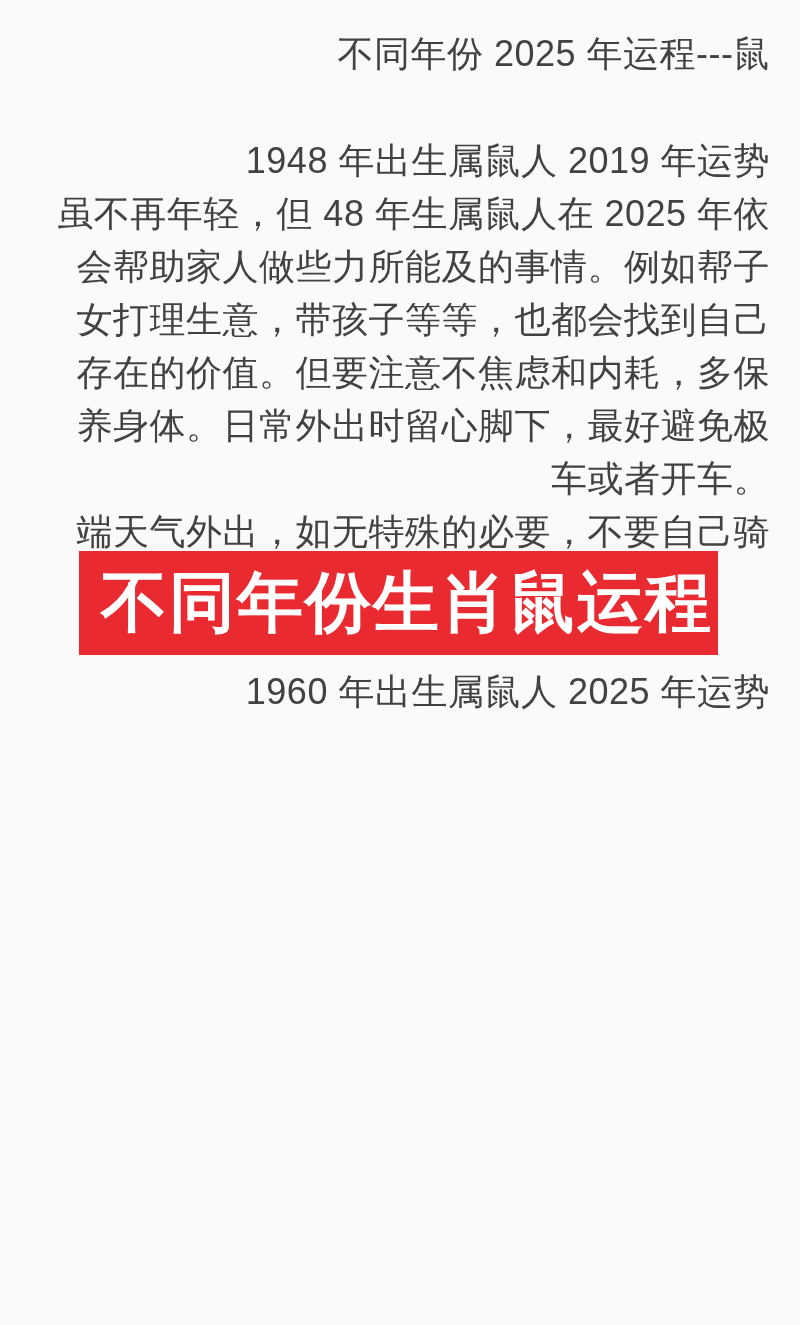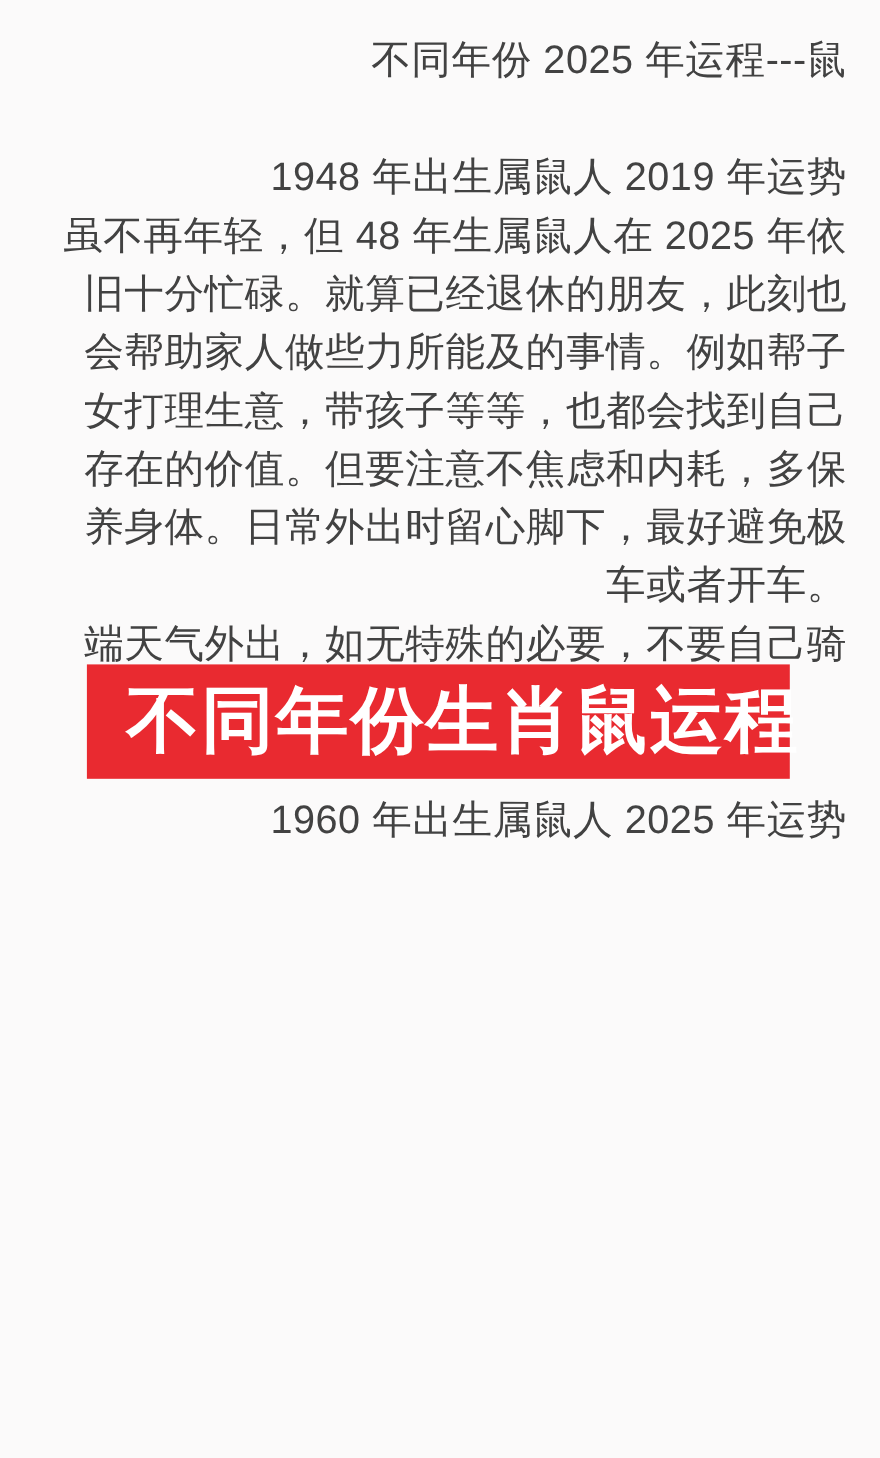--- a/index.html
+++ b/index.html
@@ -36,21 +36,21 @@
     letter-spacing: 0.5px;
   }
   .banner {
     margin-top: -7px;
     margin-left: 25px;
     width: 639px; height: 104px;
     background: #e92a30;
     display: flex;
     align-items: center;
     box-sizing: border-box;
-    padding: 0 8px 0 36px;
+    padding: 0 8px 0 22px;
   }
   .banner .banner-text {
     font-family: "Liberation Serif", "DejaVu Serif", serif;
     font-weight: 700;
     font-size: 66px;
     line-height: 1;
     color: #ffffff;
     letter-spacing: 2px;
     white-space: nowrap;
   }
@@ -59,21 +59,20 @@
 <body>
 
 <div class="page">
 
   <h1 class="title">不同年份 2025 年运程---鼠</h1>
 
   <h2 class="section-heading section-heading--1948">1948 年出生属鼠人 2019 年运势</h2>
 
   <div class="para para--1948">
     <div class="line">虽不再年轻，但 48 年生属鼠人在 2025 年依</div>
-    <div class="line">旧十分忙碌。就算已经退休的朋友，此刻也</div>
     <div class="line">会帮助家人做些力所能及的事情。例如帮子</div>
     <div class="line">女打理生意，带孩子等等，也都会找到自己</div>
     <div class="line">存在的价值。但要注意不焦虑和内耗，多保</div>
     <div class="line">养身体。日常外出时留心脚下，最好避免极</div>
     <div class="line">车或者开车。</div>
     <div class="line">端天气外出，如无特殊的必要，不要自己骑</div>
   </div>
 
   <div class="banner">
     <span class="banner-text">不同年份生肖鼠运程</span>

